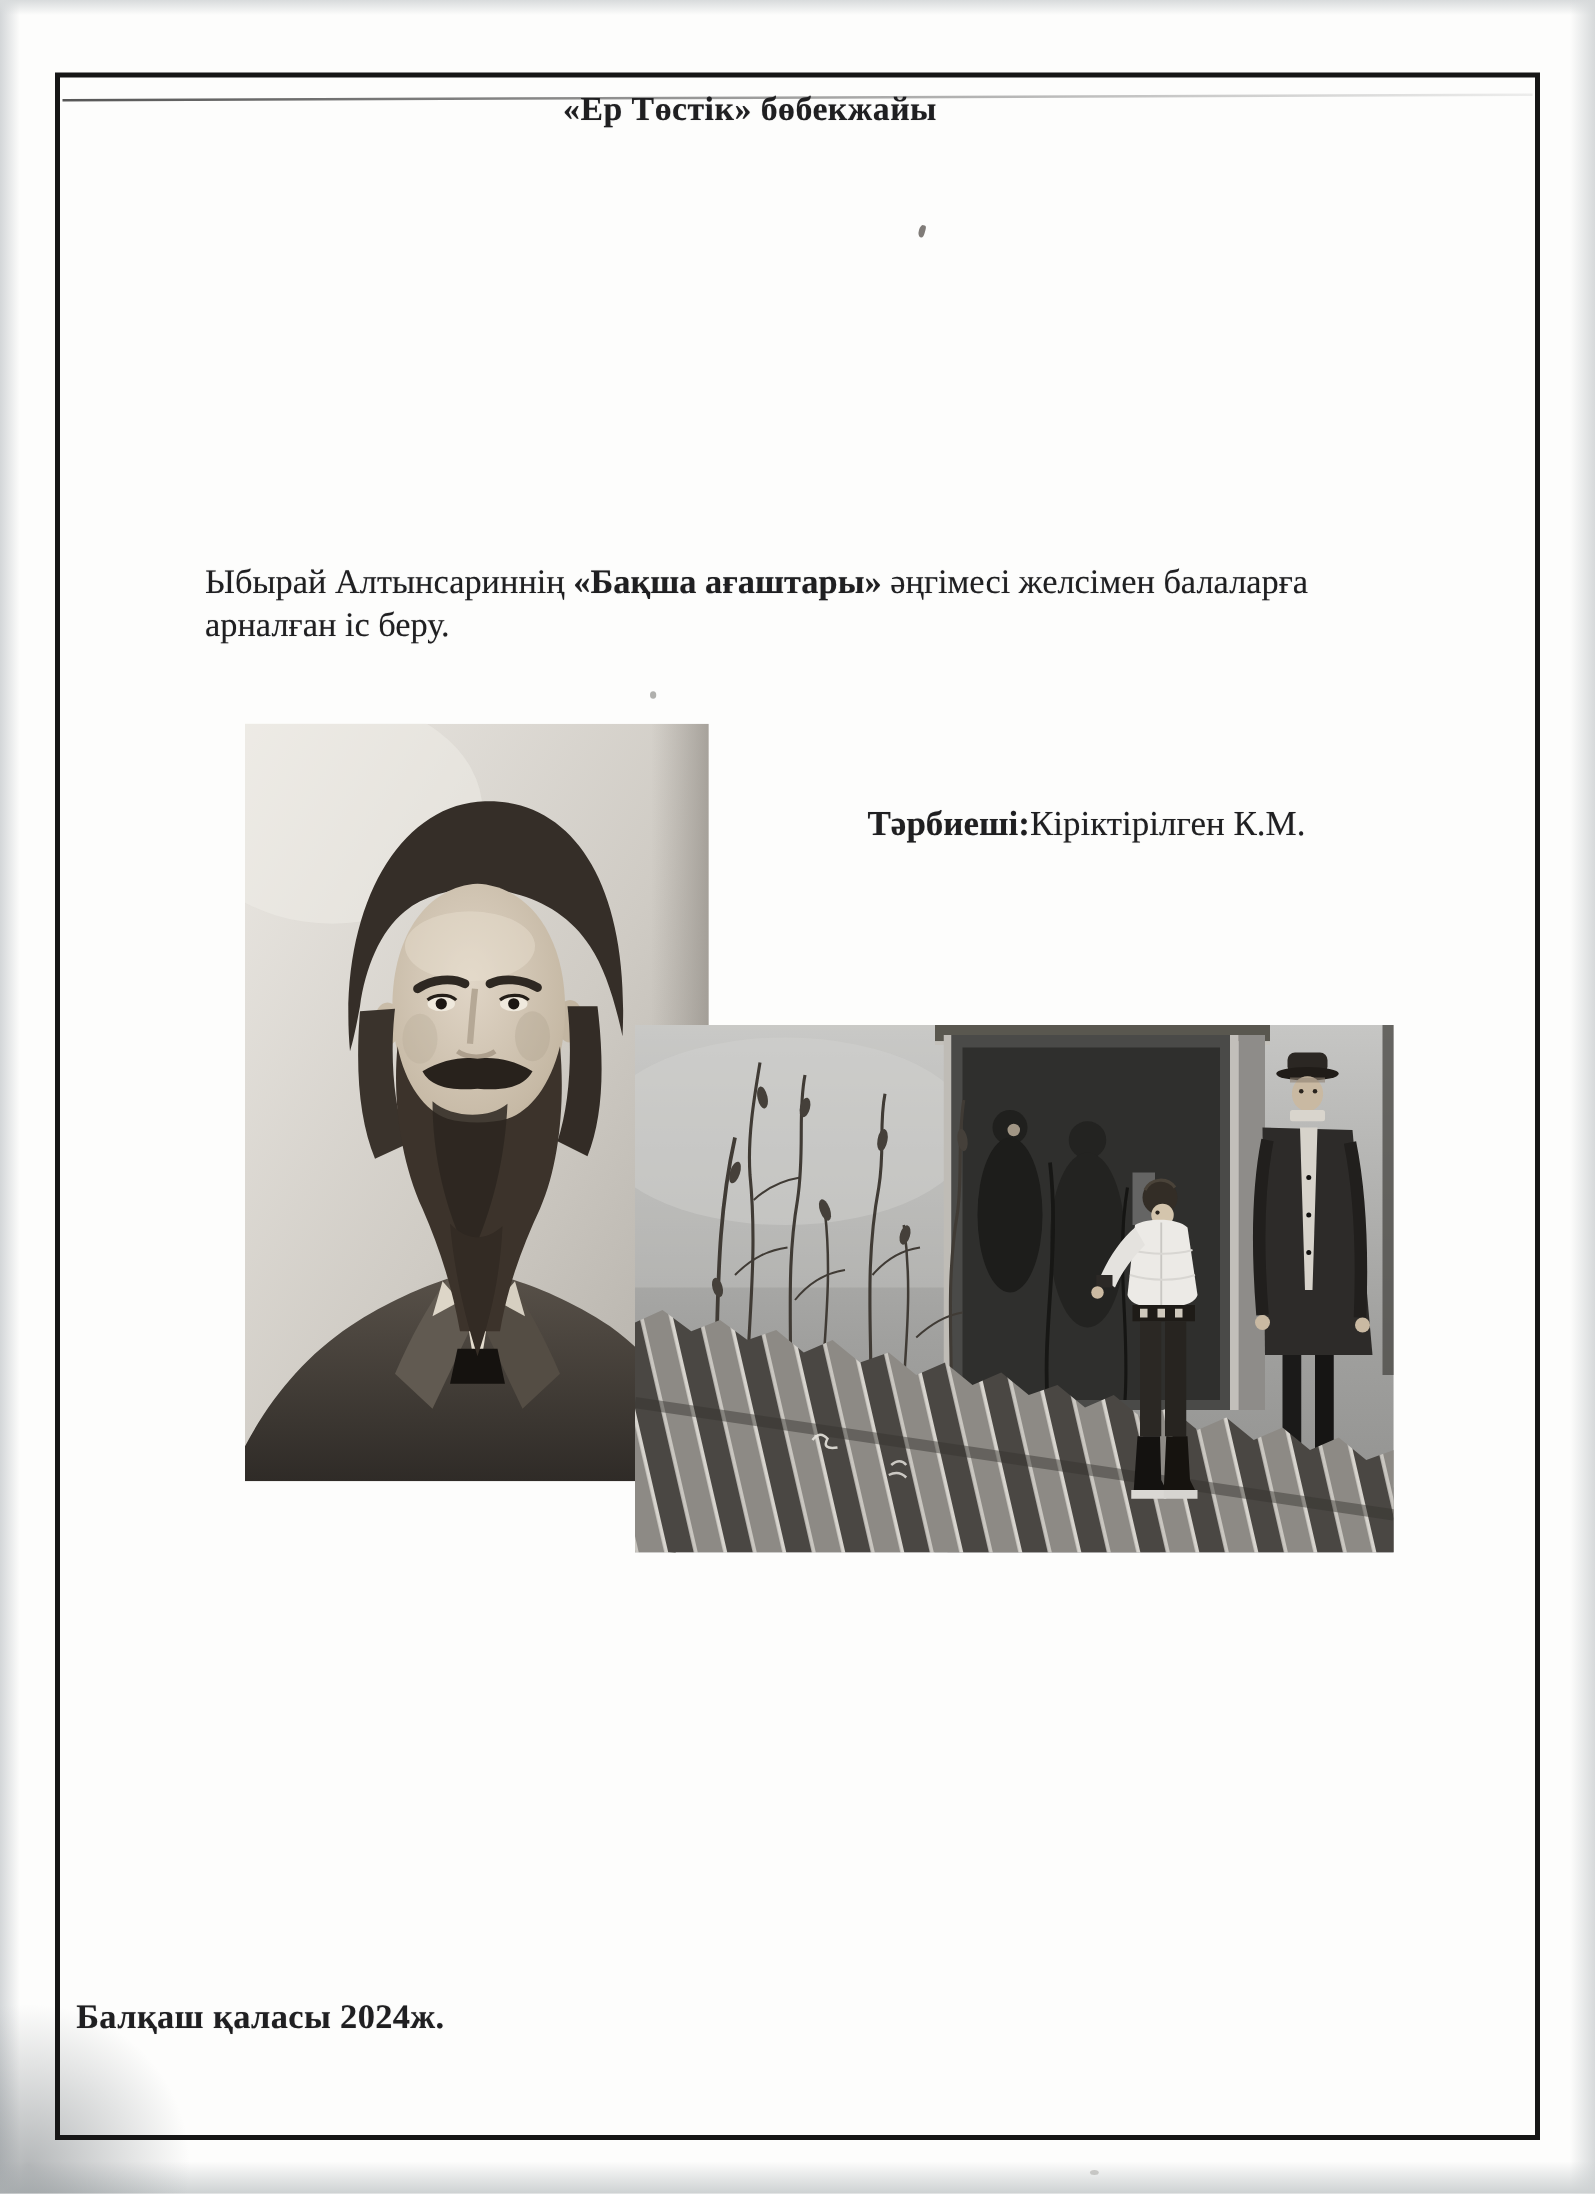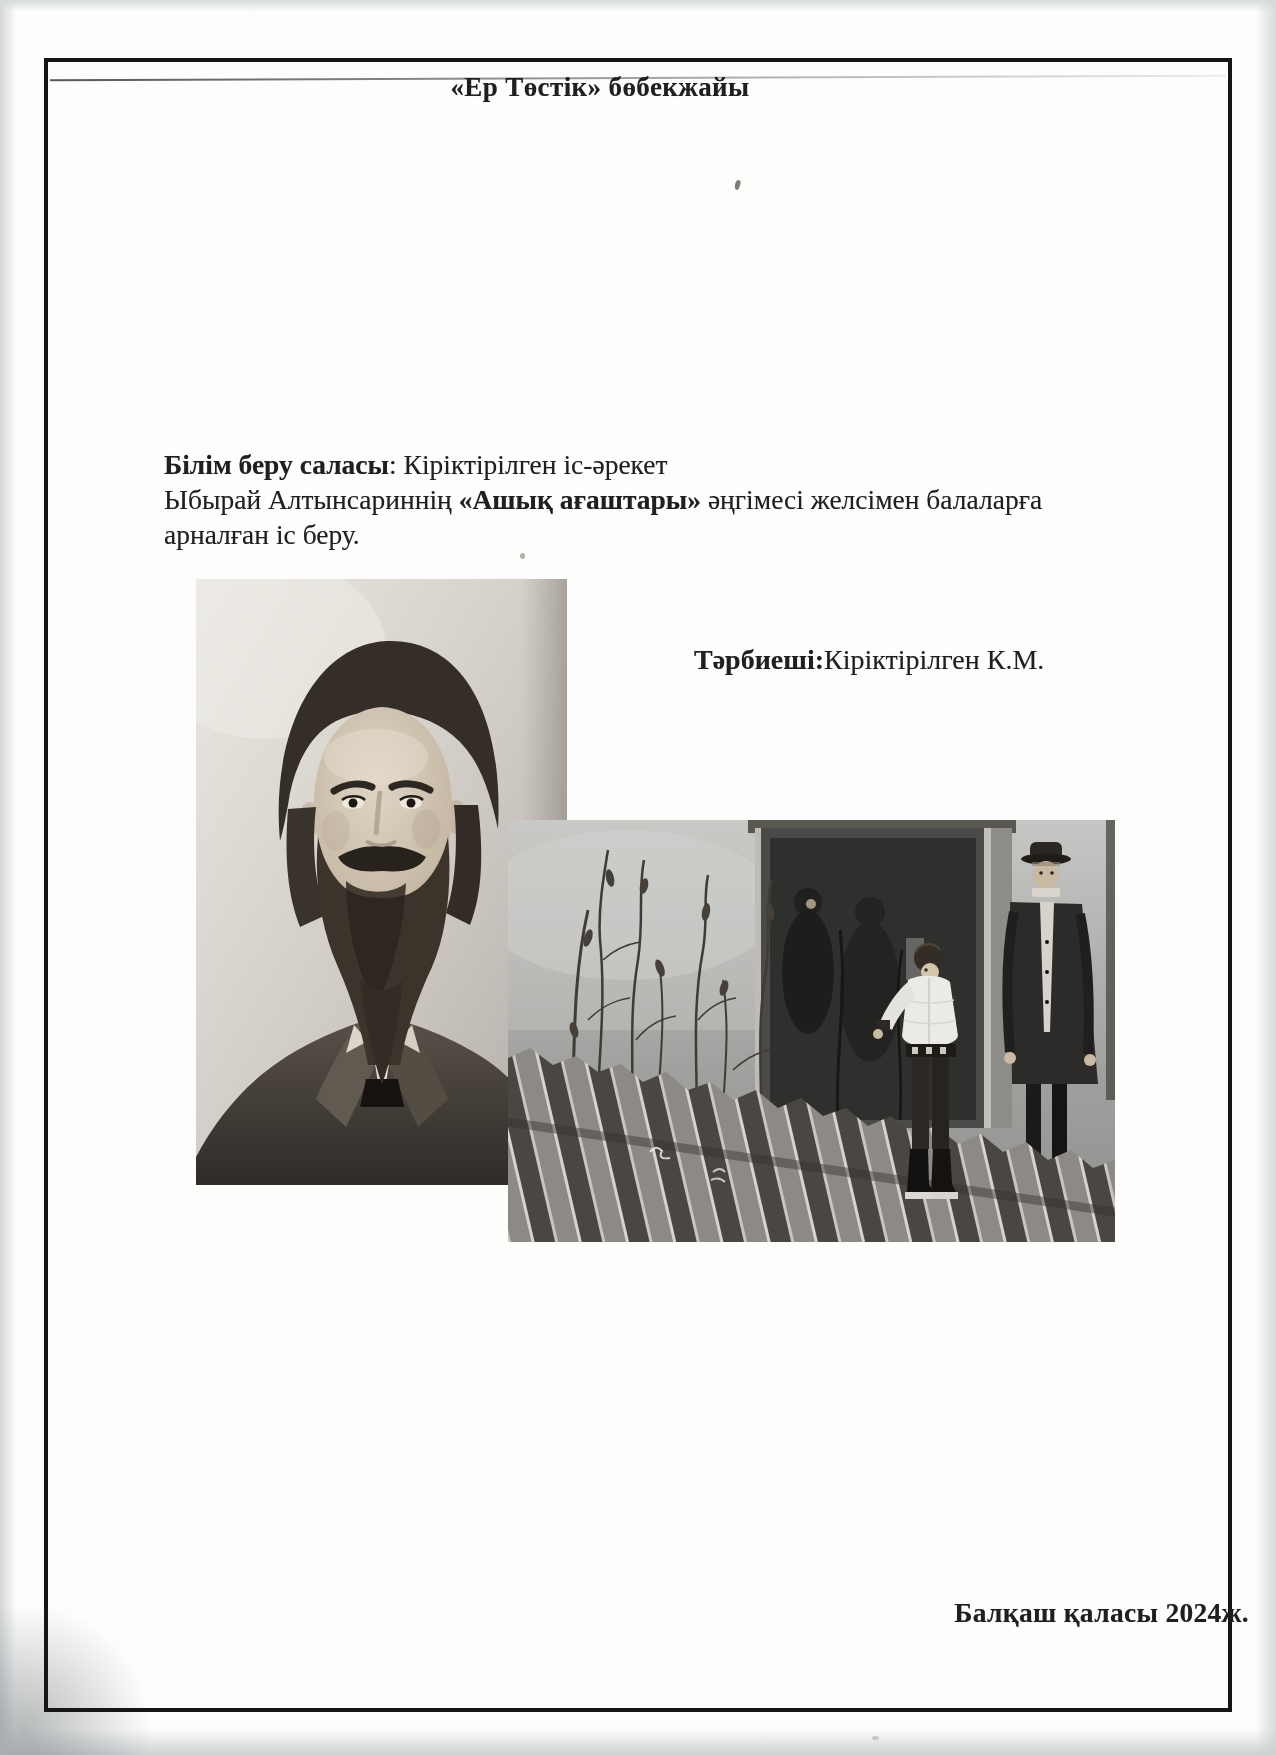--- a/index.html
+++ b/index.html
@@ -21,21 +21,21 @@
   .frame-top-line{position:absolute;left:50px;top:77px;width:1176px;height:2px;
     background:linear-gradient(90deg,rgba(45,45,45,.8),rgba(45,45,45,.08));transform:rotate(-.22deg);}
   
   .t{position:absolute;text-shadow:0 0 .7px rgba(25,25,28,.38);}
   .header-title{top:72px;left:44px;width:1188px;text-align:center;font-weight:bold;
     font-size:27px;letter-spacing:.4px;transform:translateX(-38px);}
   .main-heading{top:297px;left:44px;width:1188px;text-align:center;font-weight:bold;
     font-size:28px;letter-spacing:.3px;}
   .body-text{left:164px;top:447px;width:900px;font-size:27.5px;line-height:35.2px;}
   .teacher-line{left:694px;top:644px;font-size:28px;}
-  .footer-text{top:1597px;left:44px;width:1188px;text-align:right;font-weight:bold;
+  .footer-text{top:1597px;left:44px;width:1188px;text-align:left;font-weight:bold;
     font-size:27.5px;transform:translateX(17px);letter-spacing:.3px;}
   b{font-weight:bold;}
   
   .photo{position:absolute;}
   .portrait{left:196px;top:579px;width:371px;height:606px;}
   .scene{left:508px;top:820px;width:607px;height:422px;}
   .photo svg{display:block;width:100%;height:100%;}
   
   .art{position:absolute;pointer-events:none;}
   .art-comma{left:735px;top:180px;width:5px;height:10px;background:#55504c;
@@ -54,22 +54,21 @@
   <div class="edge edge-bottom"></div>
   <div class="edge corner-bl"></div>
 
   <div class="frame"></div>
   <div class="frame-top-line"></div>
 
   <div class="t header-title">«Ер Төстік» бөбекжайы</div>
 
 
   <div class="t body-text">
-    <div><b>Білім беру саласы</b><span>: Кіріктірілген іс-әрекет</span></div>
-    <div><span>Ыбырай Алтынсариннің </span><b>«Ашық ағаштары»</b><span> әңгімесі желсімен балаларға</span></div>
+    <div><span>Ыбырай Алтынсариннің </span><b>«Бақша ағаштары»</b><span> әңгімесі желсімен балаларға</span></div>
     <div><span>арналған іс беру.</span></div>
   </div>
 
   <div class="t teacher-line"><b>Тәрбиеші:</b><span>Кіріктірілген К.М.</span></div>
 
   <div class="photo portrait">
     <svg viewBox="0 0 371 606" preserveAspectRatio="none">
       <defs>
         <linearGradient id="pBg" x1="0" y1="0" x2="1" y2="1">
           <stop offset="0" stop-color="#ebe8e3"></stop>

